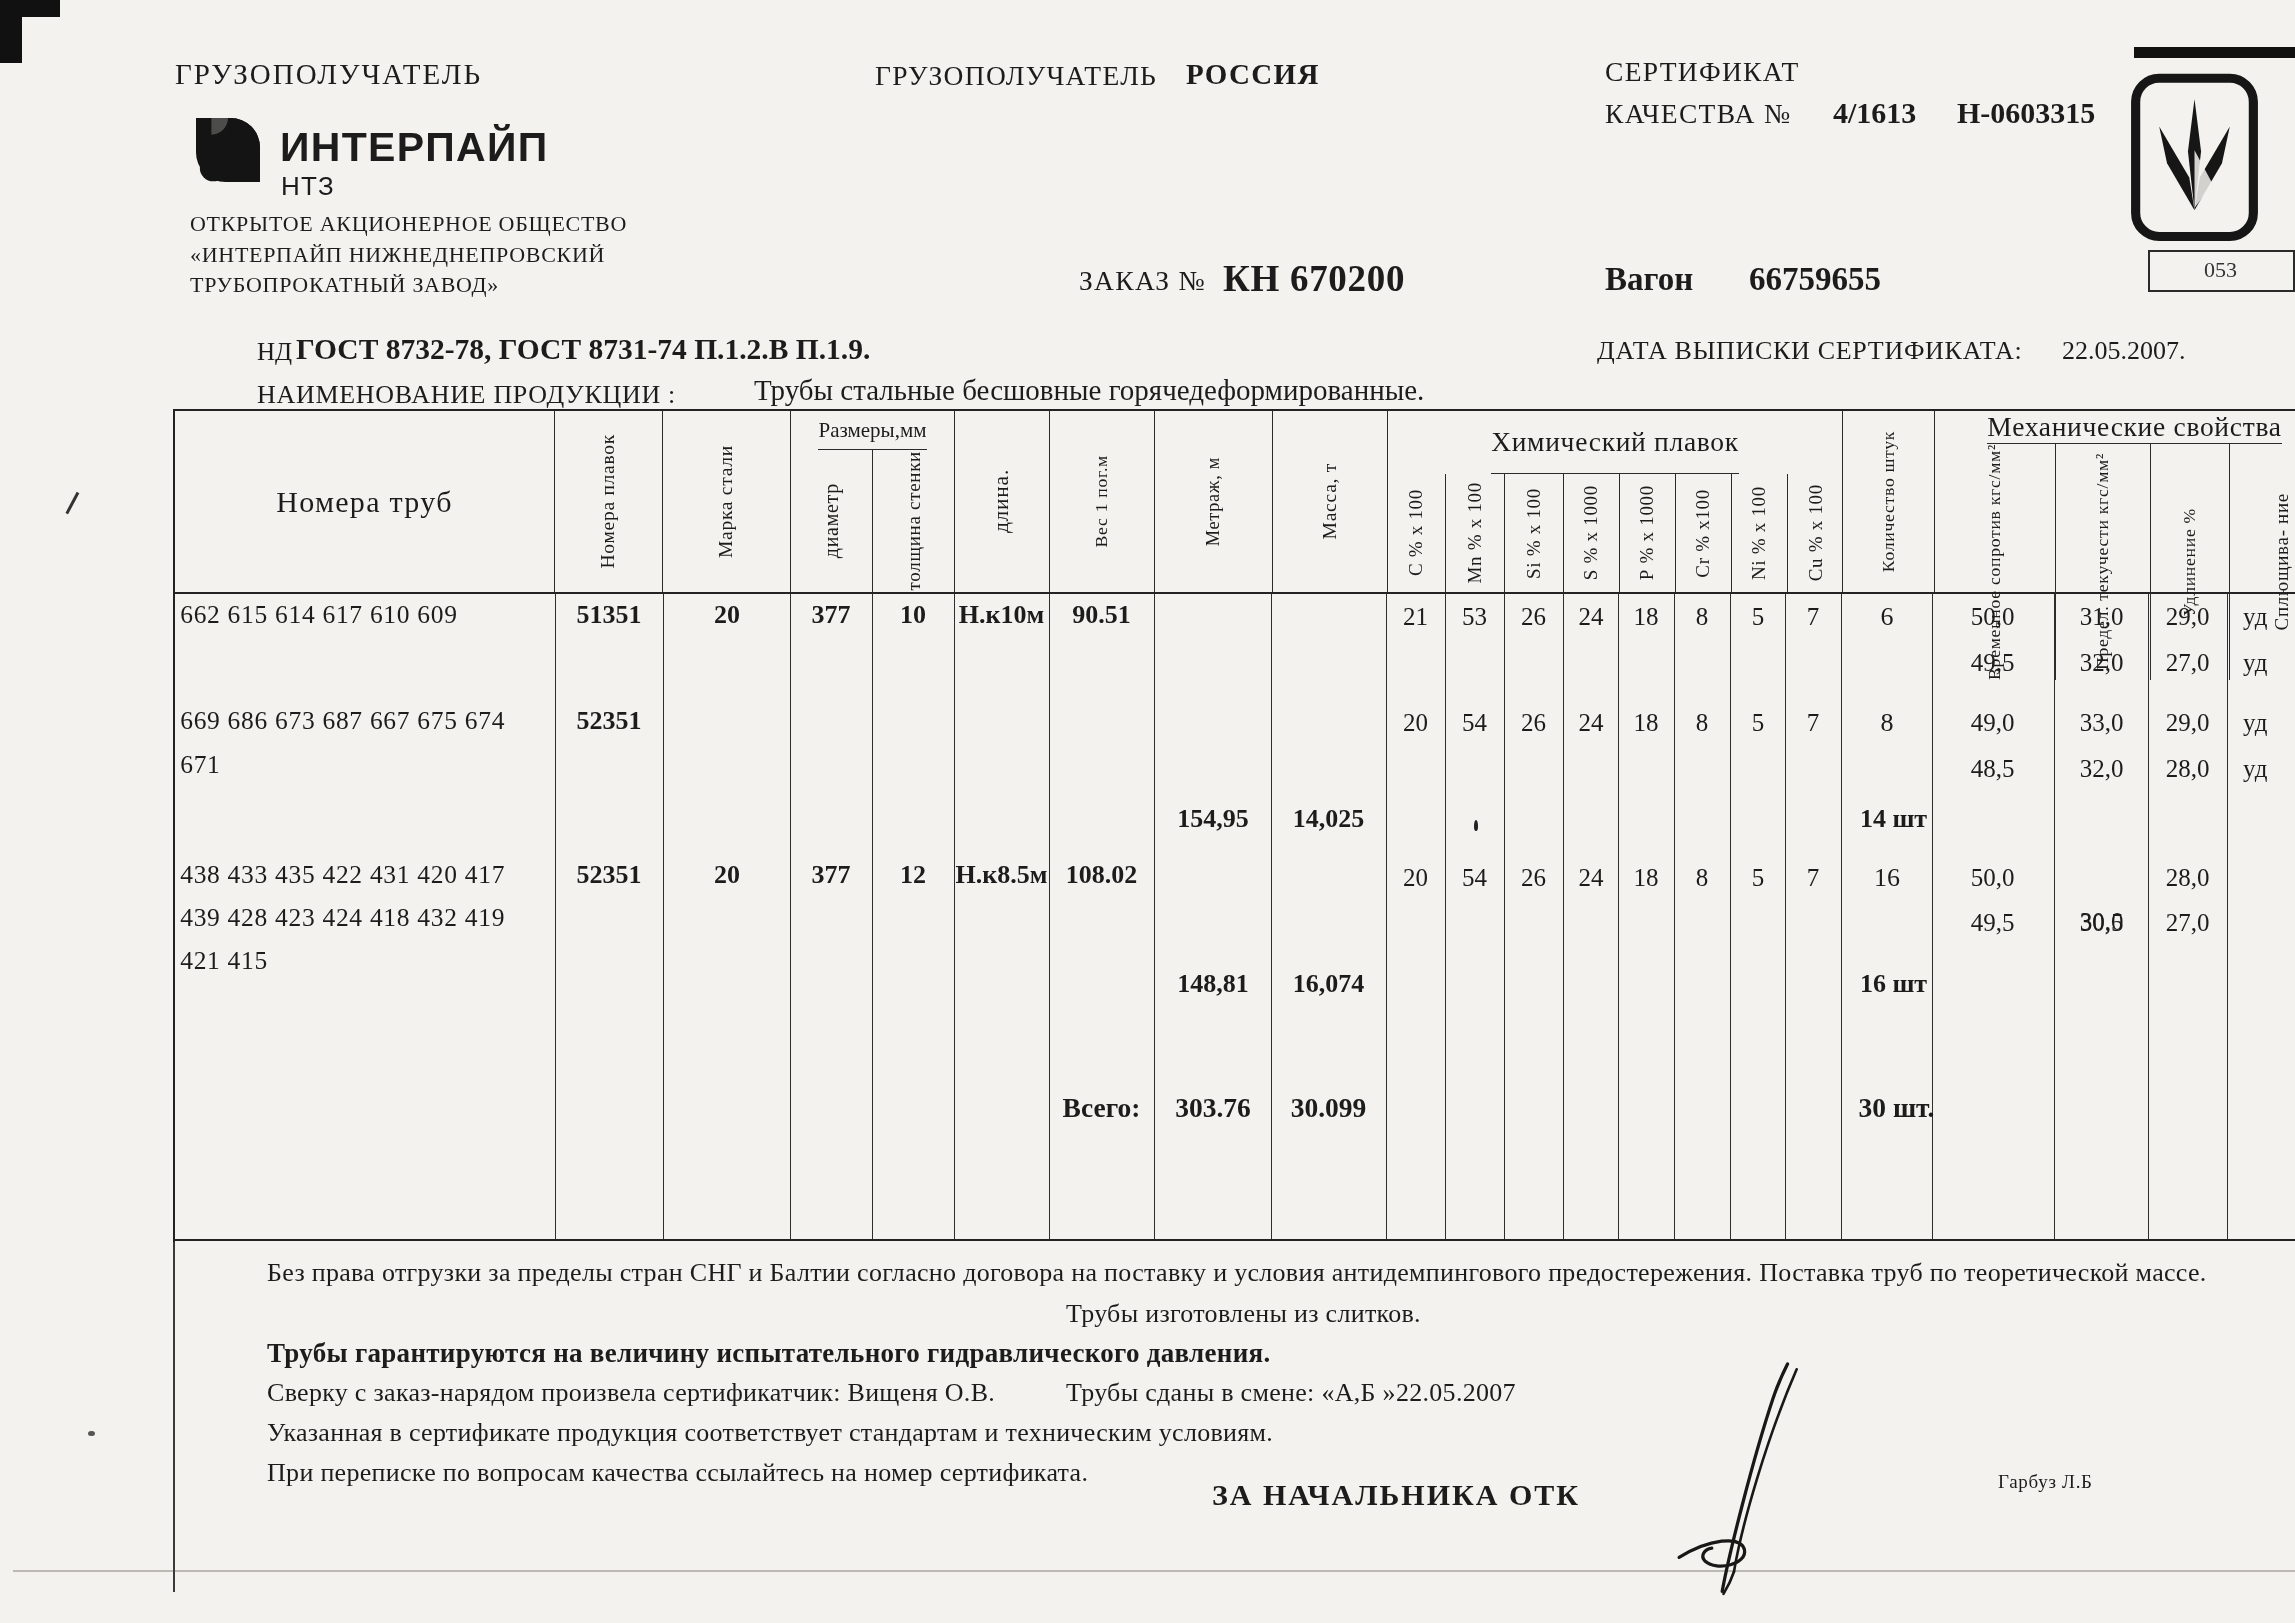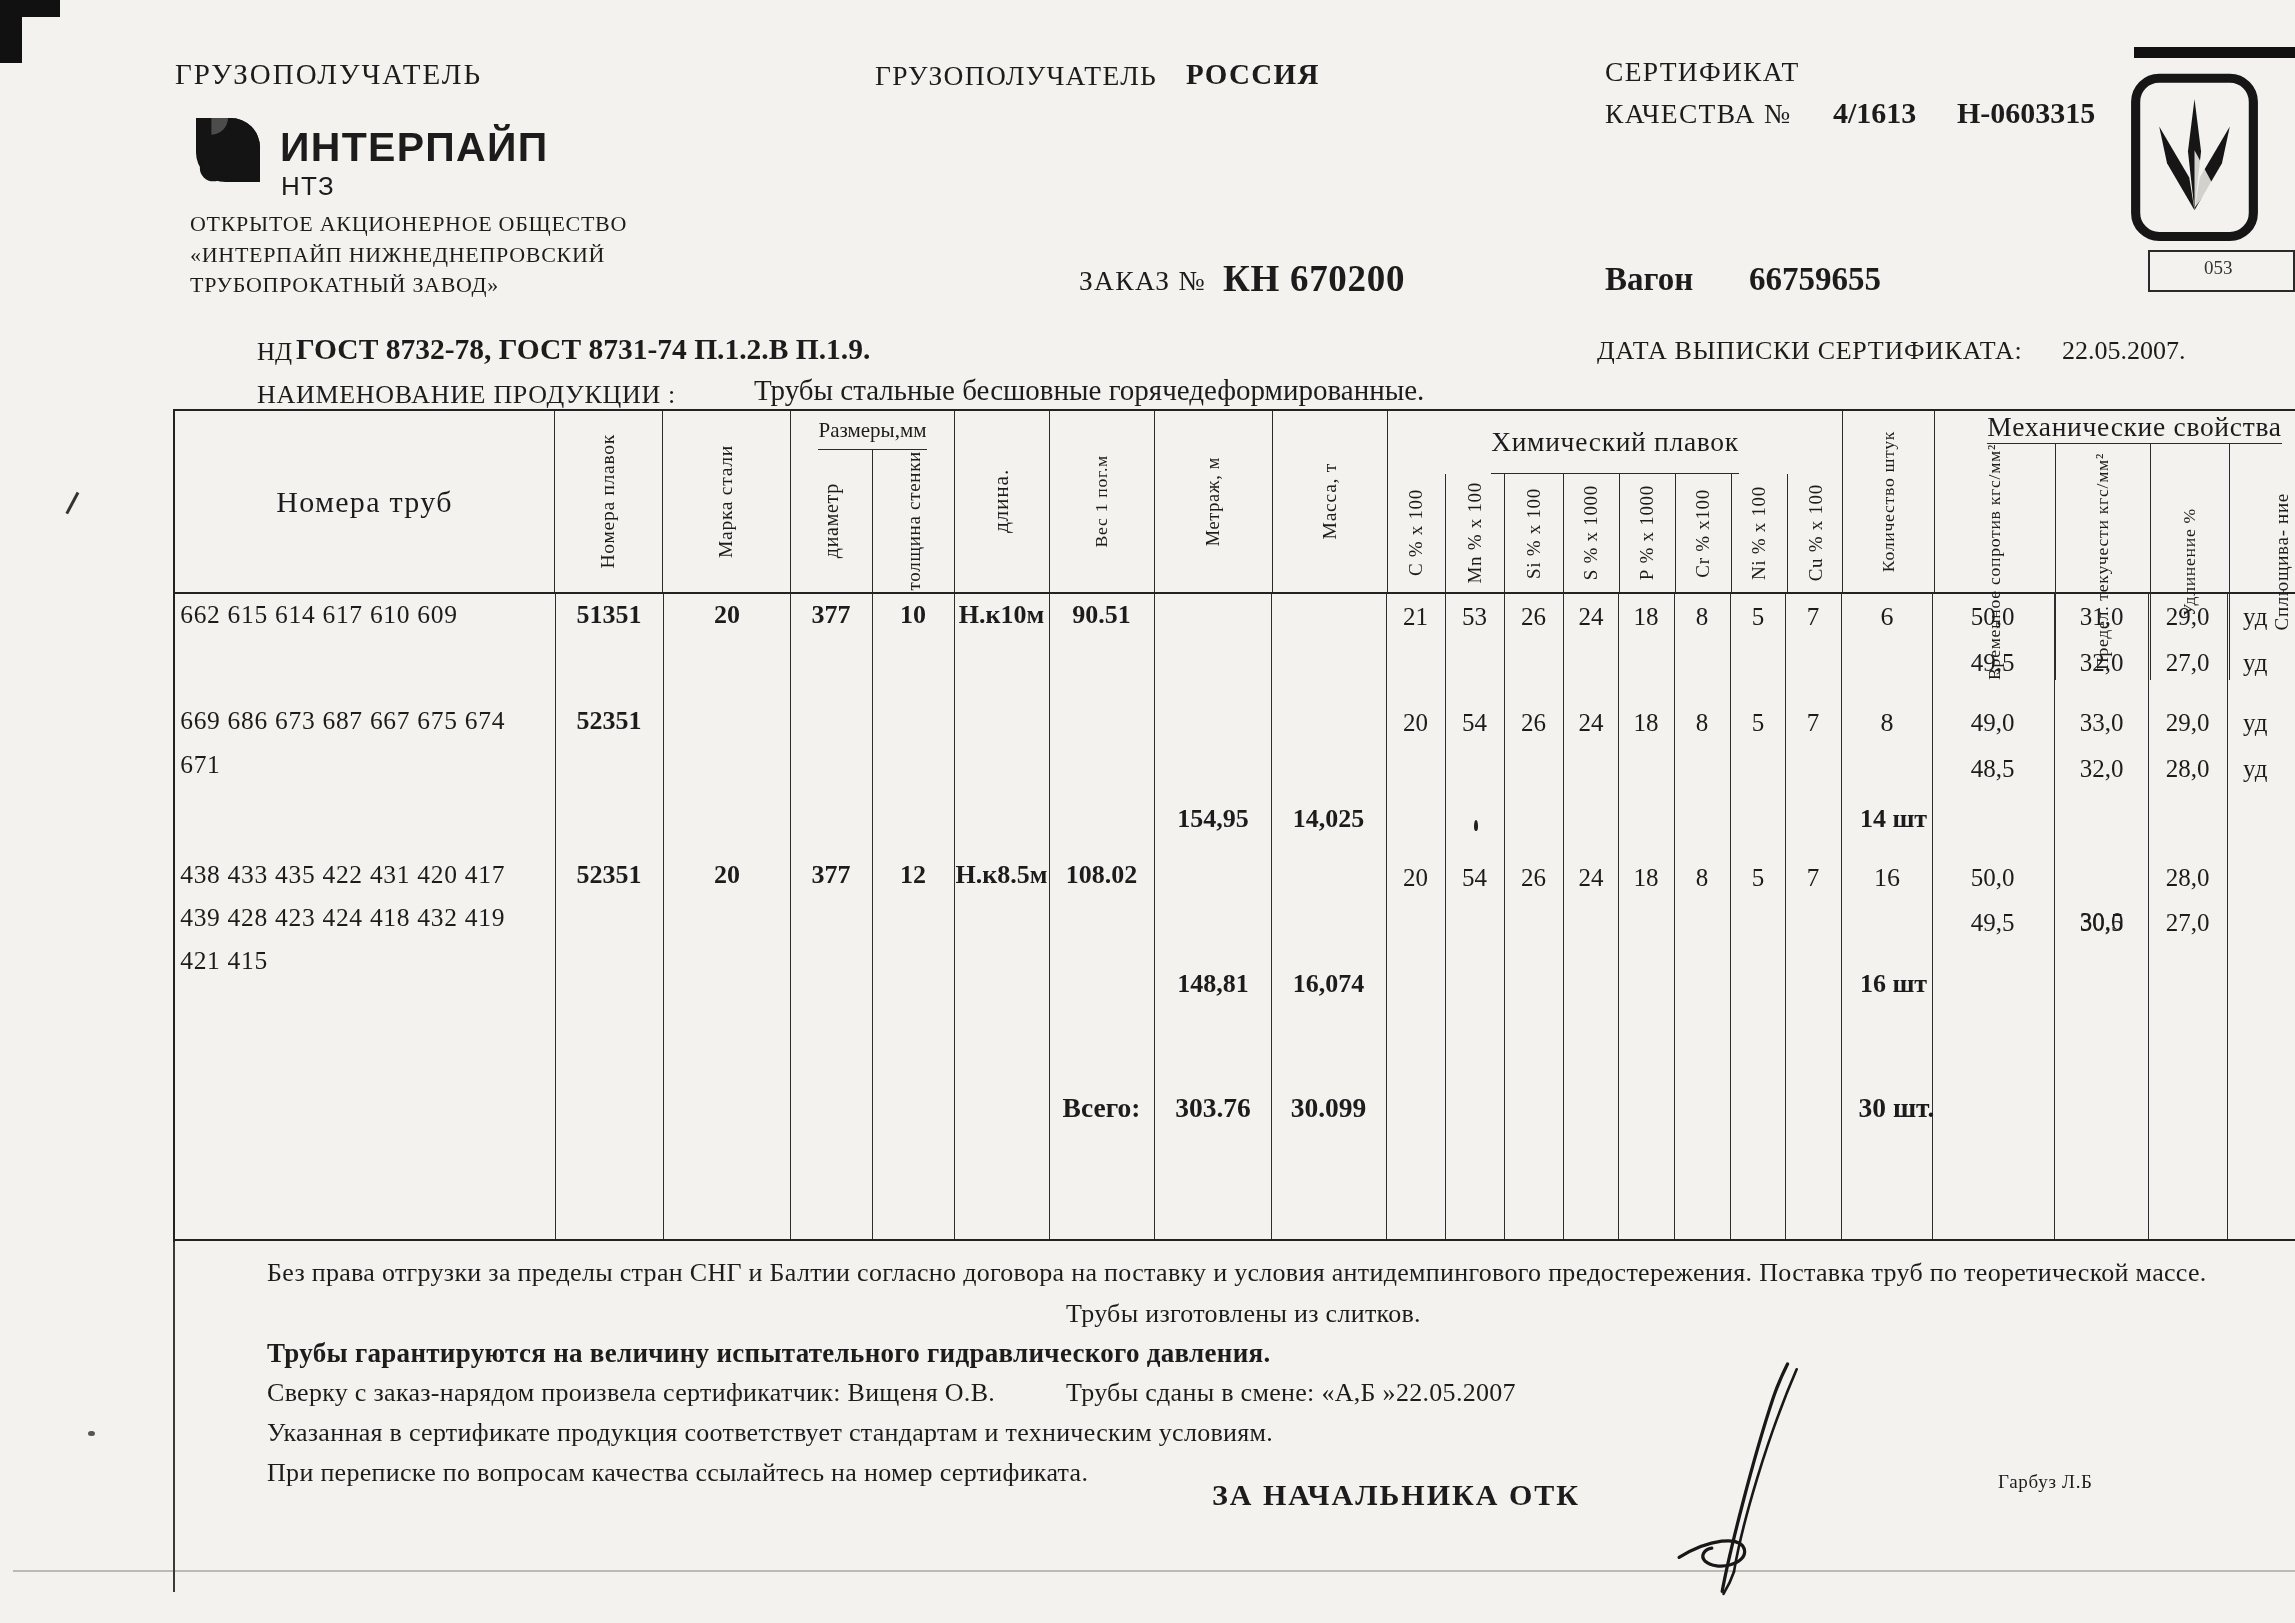--- a/index.html
+++ b/index.html
@@ -69,21 +69,21 @@
 
   <div class="abs artifact" style="left:2134px;top:47px;width:162px;height:10.5px;"></div>
   <svg class="abs" style="left:2129px;top:73px;" width="131" height="170" viewBox="0 0 200 260">
     <rect x="10" y="8" width="180" height="242" rx="36" ry="36" fill="none" stroke="#161616" stroke-width="14"></rect>
     <path d="M100,40 L110,120 L100,210 L90,120 Z" fill="#161616"></path>
     <path d="M46,82 L92,160 L100,210 L58,138 Z" fill="#161616"></path>
     <path d="M154,82 L108,160 L100,210 L142,138 Z" fill="#161616"></path>
     <path d="M100,118 L128,170 L100,206 Z" fill="#f3f2ee" opacity="0.85"></path>
   </svg>
   <div class="abs" style="left:2148px;top:250px;width:147px;height:42px;border:2px solid #2a2a2a;box-sizing:border-box;">
-    <div style="margin-left:54px;margin-top:5.2px;font-size:19px;color:#333;">053</div>
+    <div style="margin-left:54px;margin-top:5.2px;font-size:22px;color:#333;">053</div>
   </div>
 
   <div class="abs" style="left:257px;top:338px;font-size:25px;">НД</div>
   <div class="abs b" style="left:296px;top:333px;font-size:29.5px;">ГОСТ 8732-78, ГОСТ  8731-74 П.1.2.В П.1.9.</div>
   <div class="abs" style="left:1597px;top:336px;font-size:26px;letter-spacing:0.7px;">ДАТА ВЫПИСКИ  СЕРТИФИКАТА:</div>
   <div class="abs" style="left:2062px;top:336px;font-size:26px;">22.05.2007.</div>
   <div class="abs" style="left:257px;top:380px;font-size:26px;letter-spacing:0.7px;">НАИМЕНОВАНИЕ ПРОДУКЦИИ :</div>
   <div class="abs" style="left:754px;top:374px;font-size:29px;">Трубы стальные бесшовные горячедеформированные.</div>
 
   <div class="tbl">

